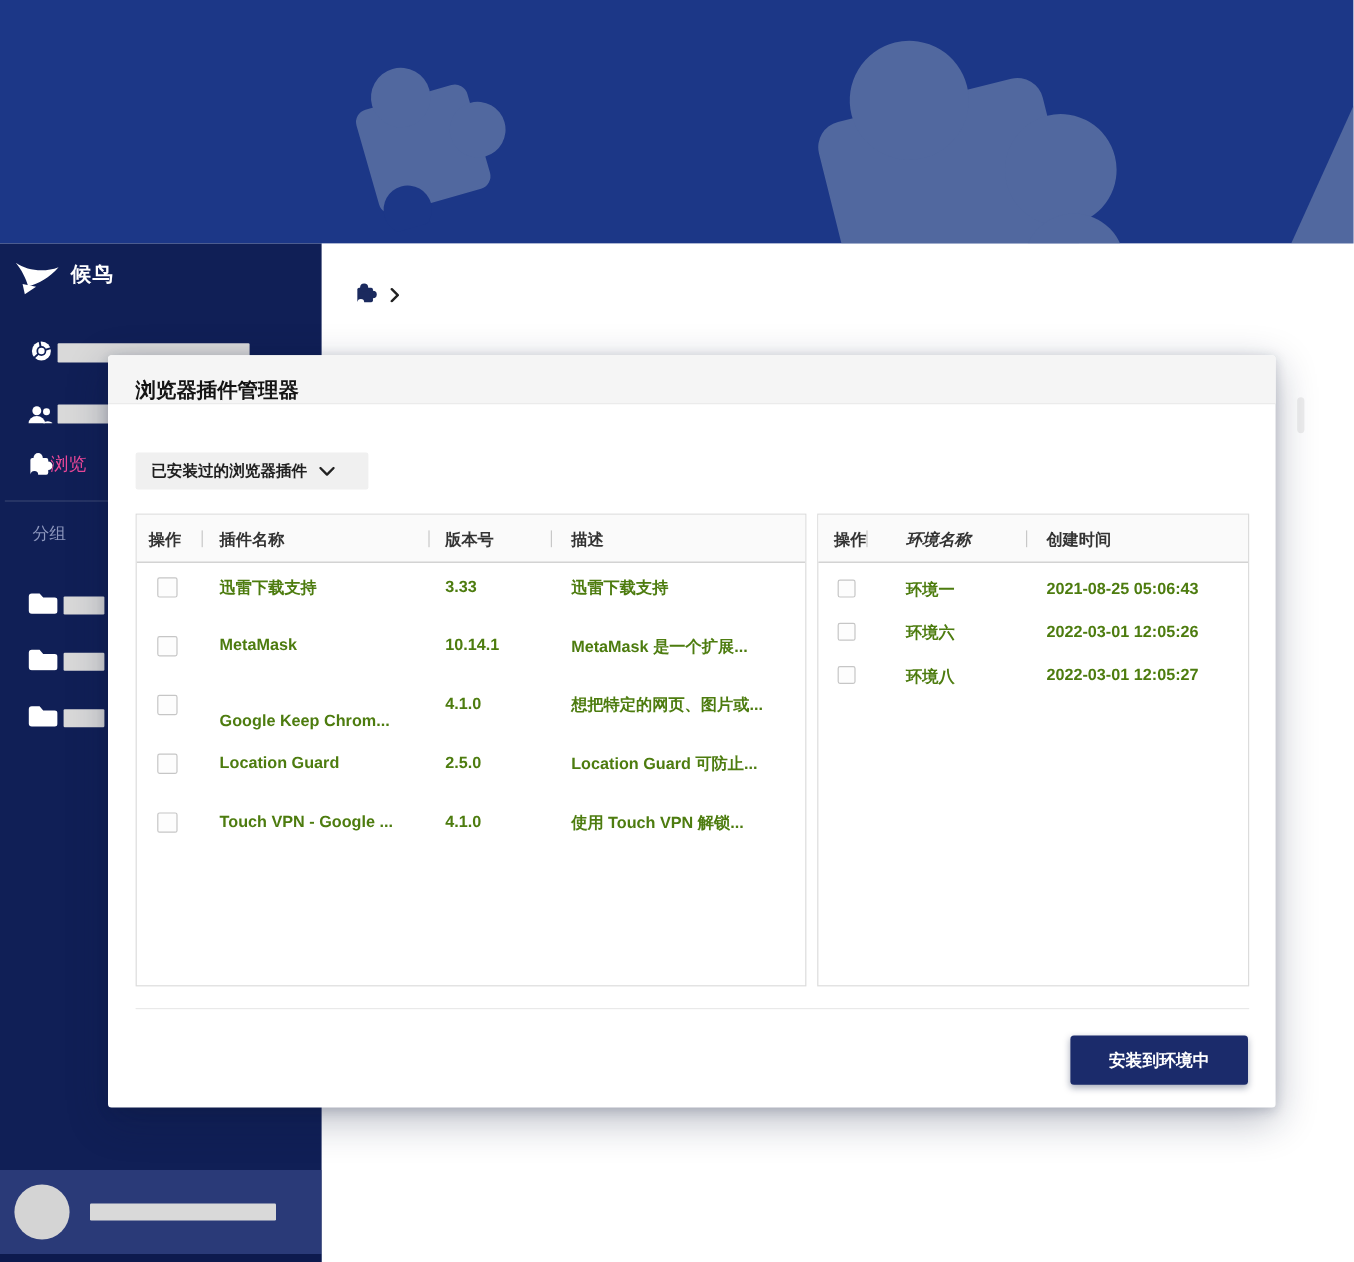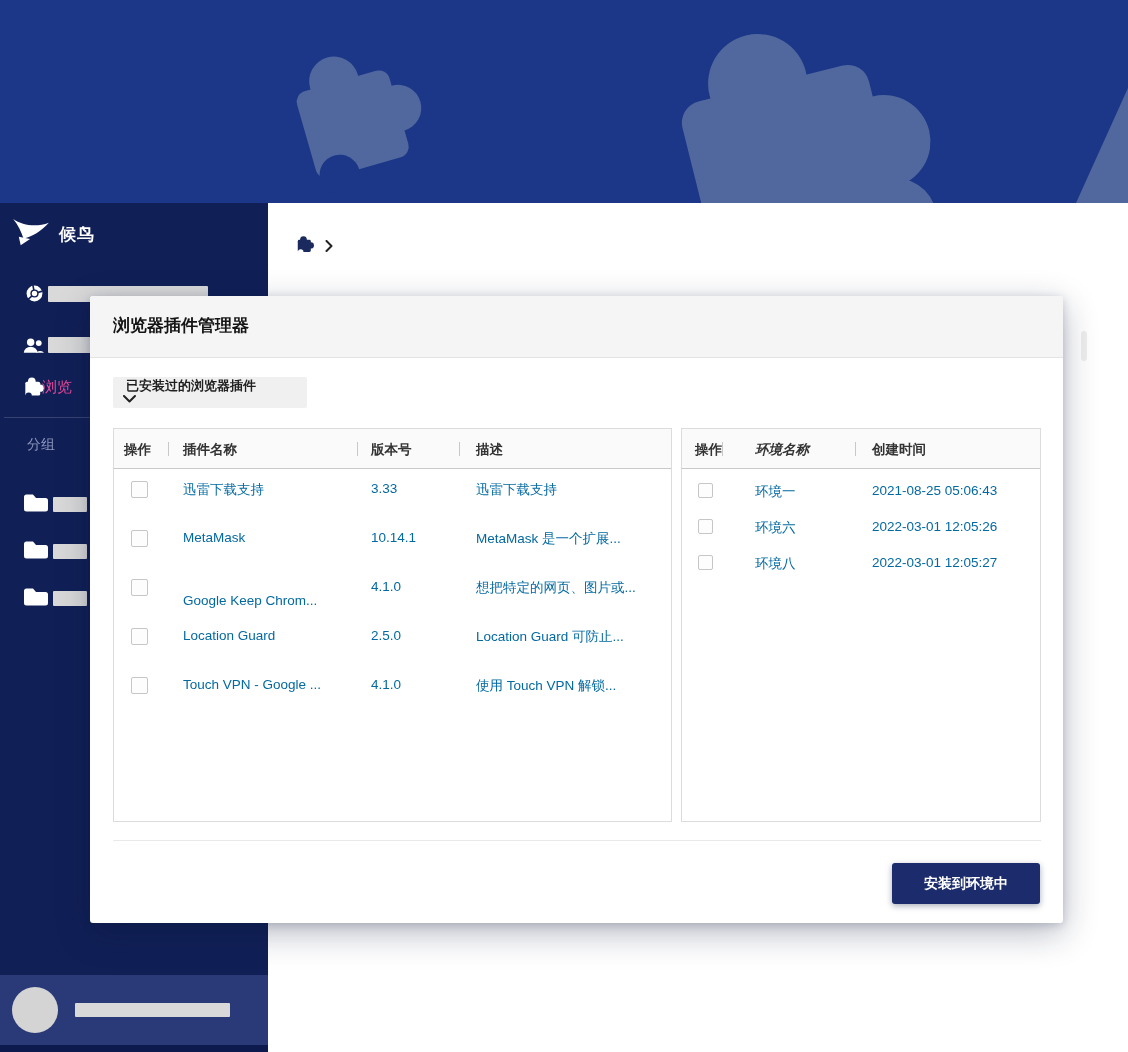--- a/index.html
+++ b/index.html
@@ -13,57 +13,57 @@
   .sliver{position:absolute;right:0;top:0;width:1128px;height:203px;}
 
   
   .main{position:absolute;left:268px;top:203px;width:860px;height:849px;background:#ffffff;z-index:2;}
   .breadcrumb{position:absolute;left:26px;top:30px;display:flex;align-items:center;gap:10px;}
   .crumb-sep svg{display:block;}
   .scroll-thumb{position:absolute;left:813px;top:128px;width:6px;height:30px;background:#eeeeee;border-radius:3px;}
 
   
   .sidebar{position:absolute;left:0;top:203px;width:268px;height:849px;background:#101f56;z-index:3;overflow:hidden;}
-  .logo-row{position:absolute;left:12px;top:14px;display:flex;align-items:center;gap:9px;}
+  .logo-row{position:absolute;left:12px;top:14px;display:flex;align-items:flex-start;gap:9px;}
   .logo-text{color:#ffffff;font-size:17px;font-weight:700;letter-spacing:1px;}
   .menu-row{position:absolute;left:0;width:268px;height:24px;display:flex;align-items:center;}
   .menu-icon{position:absolute;left:24px;}
   .bar{background:#d9d9d9;border-radius:1px;}
   .menu-bar{position:absolute;left:48px;width:160px;height:16px;}
   .menu-label{position:absolute;left:42px;color:#ec4899;font-size:15px;white-space:nowrap;}
   .side-divider{position:absolute;left:4px;top:214px;width:260px;height:1px;background:rgba(255,255,255,0.16);}
   .groups-label{position:absolute;left:27px;top:233px;color:#8d97bd;font-size:14px;}
   .folder-row{position:absolute;left:0;width:268px;height:26px;}
   .folder-icon{position:absolute;left:22px;top:0;}
   .folder-bar{position:absolute;left:53px;top:6px;width:34px;height:15px;}
   .user-panel{position:absolute;left:0;top:772px;width:268px;height:70px;background:#2a3a78;}
   .avatar{position:absolute;left:12px;top:12px;width:46px;height:46px;border-radius:50%;background:#d4d4d4;}
   .user-bar{position:absolute;left:75px;top:28px;width:155px;height:14px;}
   .bottom-strip{position:absolute;left:0;top:842px;width:268px;height:7px;background:#0d1a4e;}
 
   
   .modal{position:absolute;left:90px;top:296px;width:973px;height:627px;background:#ffffff;border-radius:3px;
     box-shadow:0 10px 34px rgba(15,25,60,0.30),0 2px 10px rgba(15,25,60,0.18);z-index:10;}
-  .modal-header{position:absolute;left:0;top:0;width:100%;height:62px;background:#f5f5f5;
+  .modal-header{position:absolute;left:0;top:0;width:100%;height:41px;background:#f5f5f5;
     border-bottom:1px solid #e3e3e3;border-radius:3px 3px 0 0;box-sizing:border-box;}
   .modal-title{position:absolute;left:23px;top:18px;font-size:17px;font-weight:700;color:#141414;}
   .dropdown{position:absolute;left:23px;top:81px;width:194px;height:31px;background:#f0f0f0;border-radius:2px;
-    display:flex;align-items:flex-start;cursor:pointer;flex-direction:column;}
+    display:flex;align-items:center;cursor:pointer;}
   .dropdown-value{margin-left:13px;font-size:13px;font-weight:600;color:#1f1f1f;}
   .dropdown-caret{margin-left:10px;display:flex;align-items:center;}
 
   .tbl{position:absolute;top:132px;height:394px;border:1px solid #dcdcdc;box-sizing:border-box;background:#fff;}
   .tbl-left{left:23px;width:559px;}
   .tbl-right{left:591px;width:360px;}
   .tbl-head{position:absolute;left:0;top:0;width:100%;height:40px;background:#fafafa;
     border-bottom:1px solid #c9c9c9;box-sizing:border-box;}
   .th{position:absolute;top:12px;font-size:13.5px;font-weight:600;color:#333;white-space:nowrap;}
   .sep{position:absolute;top:13px;width:1px;height:14px;background:#c8c8c8;}
   .row{position:absolute;left:0;width:100%;}
-  .cell{position:absolute;font-size:13.5px;color:#0369a1;white-space:nowrap;}
+  .cell{position:absolute;font-size:13.5px;color:#4d7c0f;white-space:nowrap;font-weight:bold;}
   .cb{position:absolute;box-sizing:border-box;border:1px solid #c6c6c6;border-radius:2px;background:#fdfdfd;cursor:pointer;}
   .cb-l{width:17px;height:17px;left:17px;}
   .cb-r{width:15px;height:15px;left:16px;}
 
   .hr-divider{position:absolute;left:23px;top:544px;width:928px;height:1px;background:#e9e9e9;}
   .install-btn{position:absolute;left:802px;top:567px;width:148px;height:41px;background:#1b2b6b;color:#fff;
     font-size:14px;font-weight:700;border:none;border-radius:3px;cursor:pointer;
     box-shadow:0 2px 6px rgba(10,20,60,0.35);font-family:inherit;}
 </style>
 </head>

